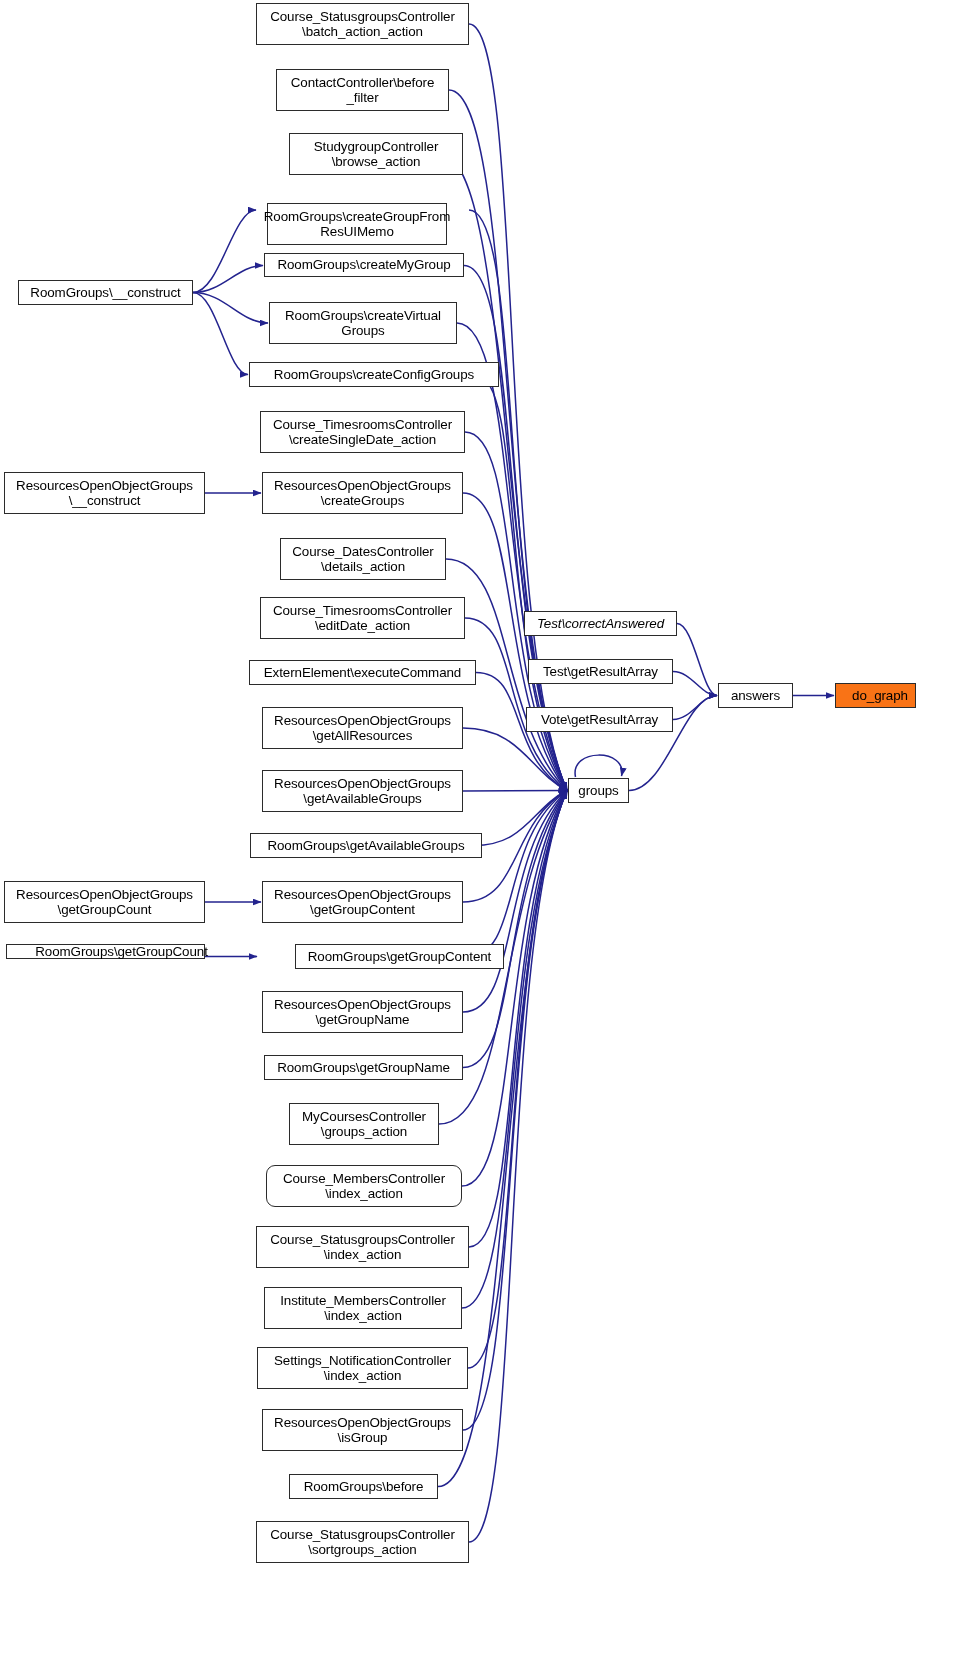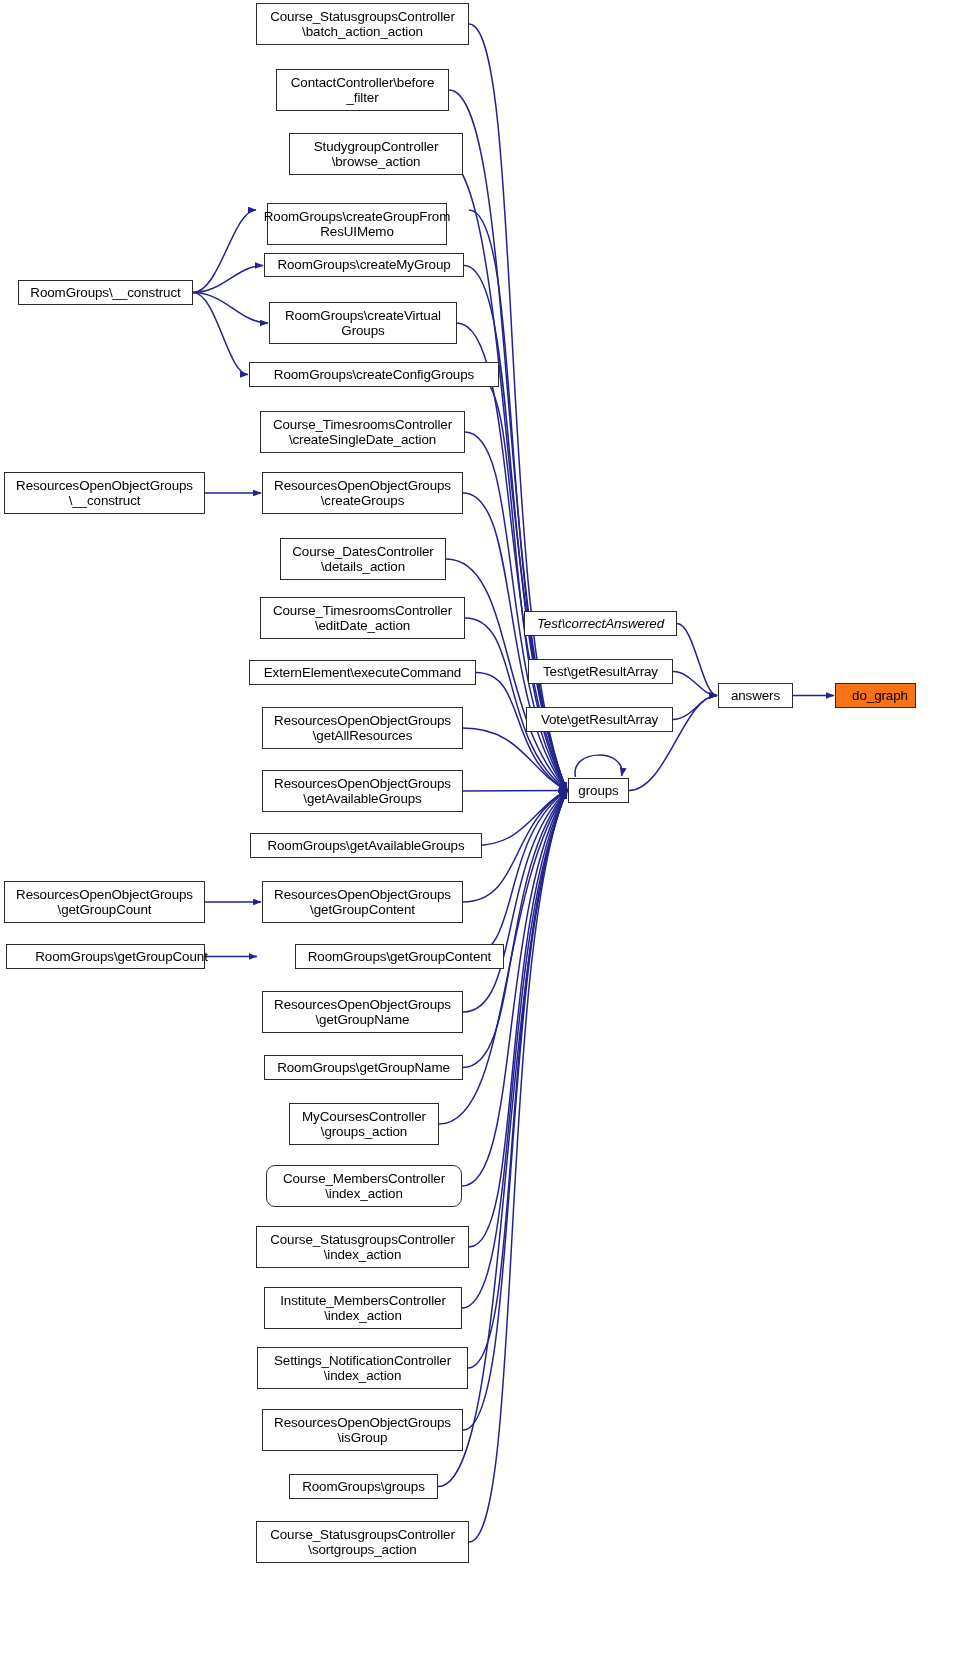--- a/index.html
+++ b/index.html
@@ -139,29 +139,29 @@
       <div class="node" style="left: 266px; top: 1165px; width: 196px; height: 42px; border-radius: 9px;"><span class="node-label">Course_MembersController
 \index_action</span></div>
       <div class="node" style="left: 256px; top: 1226px; width: 213px; height: 42px;"><span class="node-label">Course_StatusgroupsController
 \index_action</span></div>
       <div class="node" style="left: 264px; top: 1287px; width: 198px; height: 42px;"><span class="node-label">Institute_MembersController
 \index_action</span></div>
       <div class="node" style="left: 257px; top: 1347px; width: 211px; height: 42px;"><span class="node-label">Settings_NotificationController
 \index_action</span></div>
       <div class="node" style="left: 262px; top: 1409px; width: 201px; height: 42px;"><span class="node-label">ResourcesOpenObjectGroups
 \isGroup</span></div>
-      <div class="node" style="left: 289px; top: 1474px; width: 149px; height: 25px;"><span class="node-label">RoomGroups\groups</span></div>
+      <div class="node" style="left: 289px; top: 1474px; width: 149px; height: 25px;"><span class="node-label">RoomGroups\before</span></div>
       <div class="node" style="left: 256px; top: 1521px; width: 213px; height: 42px;"><span class="node-label">Course_StatusgroupsController
 \sortgroups_action</span></div>
       <div class="node" style="left: 18px; top: 280px; width: 175px; height: 25px;"><span class="node-label">RoomGroups\__construct</span></div>
       <div class="node" style="left: 4px; top: 472px; width: 201px; height: 42px;"><span class="node-label">ResourcesOpenObjectGroups
 \__construct</span></div>
       <div class="node" style="left: 4px; top: 881px; width: 201px; height: 42px;"><span class="node-label">ResourcesOpenObjectGroups
 \getGroupCount</span></div>
-      <div class="node" style="left: 6px; top: 944px; width: 199px; height: 25px; padding-left: 35px;"><span class="node-label">RoomGroups\getGroupCount</span></div>
+      <div class="node" style="left: 6px; top: 944px; width: 199px; height: 15px; padding-left: 35px;"><span class="node-label">RoomGroups\getGroupCount</span></div>
       <div class="node" style="left: 524px; top: 611px; width: 153px; height: 25px; font-style: italic;"><span class="node-label">Test\correctAnswered</span></div>
       <div class="node" style="left: 528px; top: 659px; width: 145px; height: 25px;"><span class="node-label">Test\getResultArray</span></div>
       <div class="node" style="left: 526px; top: 707px; width: 147px; height: 25px;"><span class="node-label">Vote\getResultArray</span></div>
       <div class="node" style="left: 568px; top: 778px; width: 61px; height: 25px;"><span class="node-label">groups</span></div>
       <div class="node" style="left: 718px; top: 683px; width: 75px; height: 25px;"><span class="node-label">answers</span></div>
       <div class="node highlight" style="left: 835px; top: 683px; width: 81px; height: 25px;"><span class="node-label">do_graph</span></div>
     </div>
 </div>
 
 </body></html>

